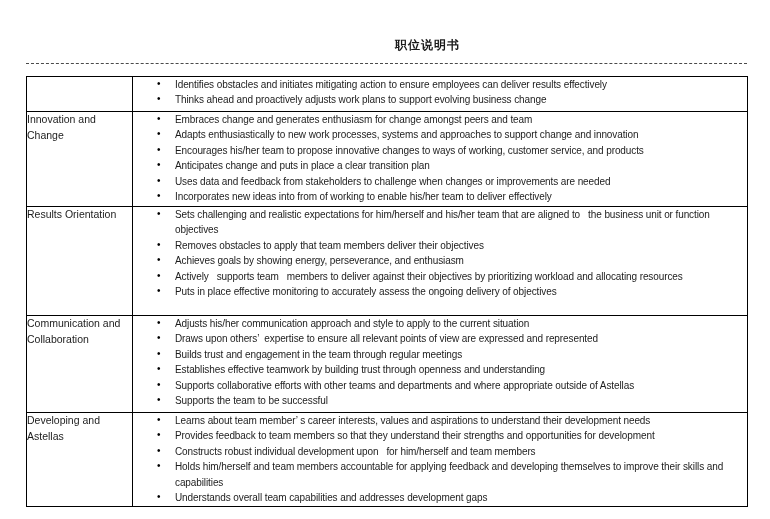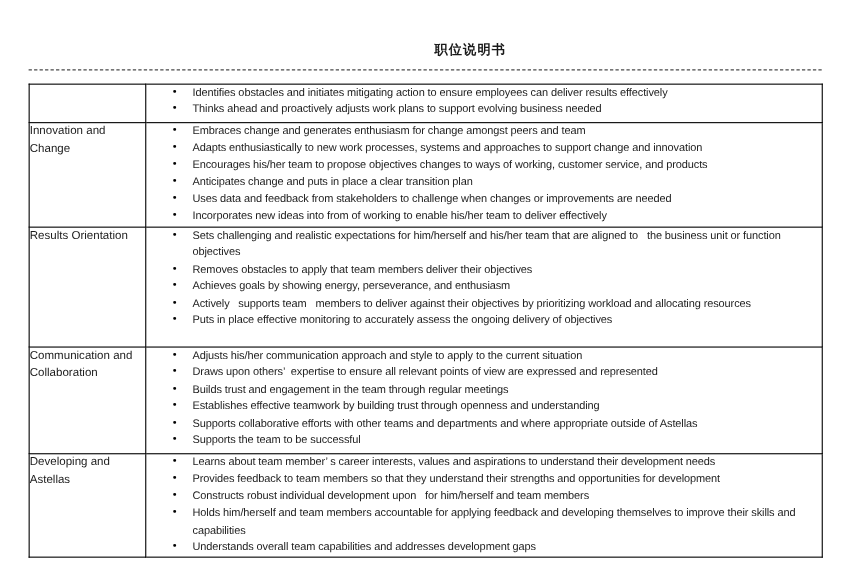--- a/index.html
+++ b/index.html
@@ -100,31 +100,31 @@
 
   <div class="dashed-rule"></div>
 
   <table class="comp-table">
     <tbody id="table-body">
         <tr>
           <td class="label-cell"></td>
           <td class="bullets-cell">
             <ul>
               <li><span class="marker">•</span><span class="btext">Identifies obstacles and initiates mitigating action to ensure employees can deliver results effectively</span></li>
-              <li><span class="marker">•</span><span class="btext">Thinks ahead and proactively adjusts work plans to support evolving business needed</span></li>
+              <li><span class="marker">•</span><span class="btext">Thinks ahead and proactively adjusts work plans to support evolving business change</span></li>
             </ul>
           </td>
         </tr>
         <tr>
           <td class="label-cell">Innovation and Change</td>
           <td class="bullets-cell">
             <ul>
               <li><span class="marker">•</span><span class="btext">Embraces change and generates enthusiasm for change amongst peers and team</span></li>
               <li><span class="marker">•</span><span class="btext">Adapts enthusiastically to new work processes, systems and approaches to support change and innovation</span></li>
-              <li><span class="marker">•</span><span class="btext">Encourages his/her team to propose objectives changes to ways of working, customer service, and products</span></li>
+              <li><span class="marker">•</span><span class="btext">Encourages his/her team to propose innovative changes to ways of working, customer service, and products</span></li>
               <li><span class="marker">•</span><span class="btext">Anticipates change and puts in place a clear transition plan</span></li>
               <li><span class="marker">•</span><span class="btext">Uses data and feedback from stakeholders to challenge when changes or improvements are needed</span></li>
               <li><span class="marker">•</span><span class="btext">Incorporates new ideas into from of working to enable his/her team to deliver effectively</span></li>
             </ul>
           </td>
         </tr>
         <tr>
           <td class="label-cell">Results Orientation</td>
           <td class="bullets-cell">
             <ul>

